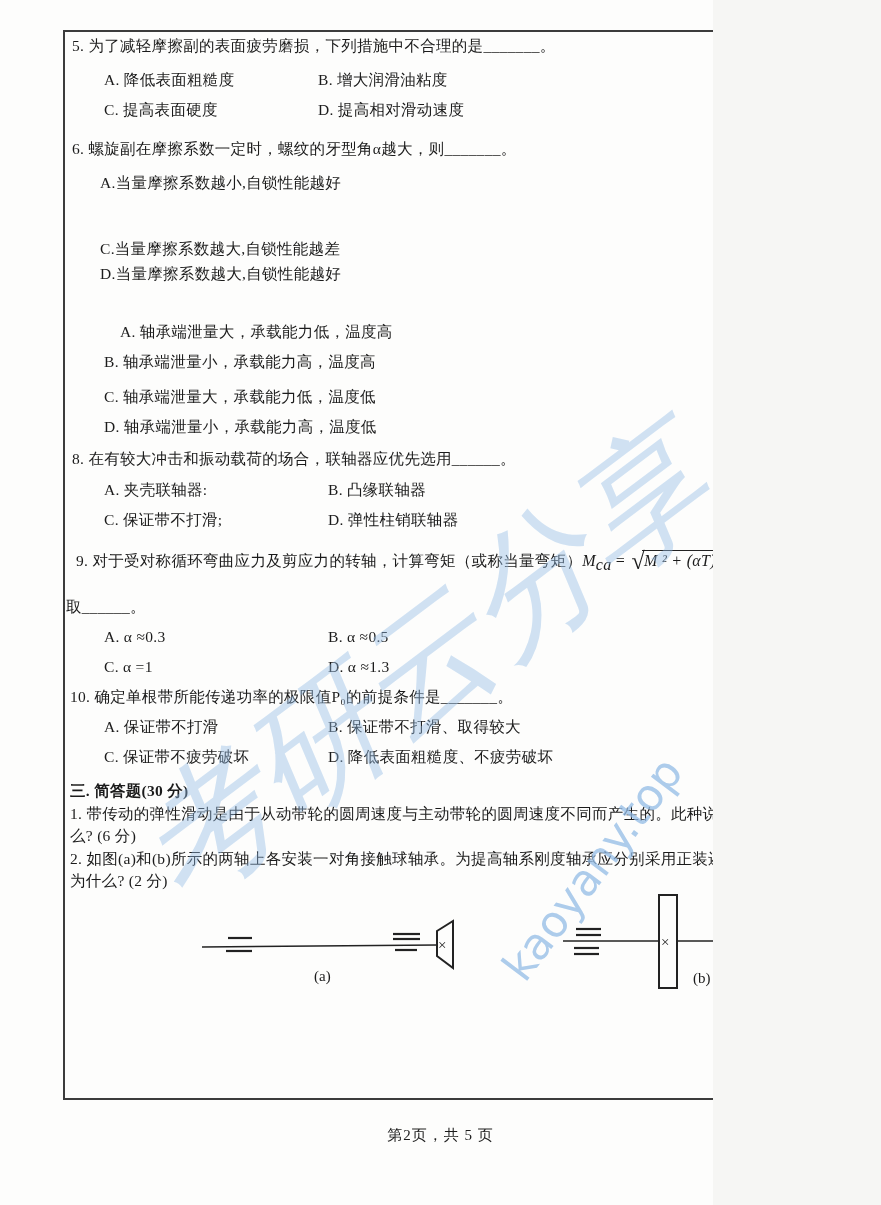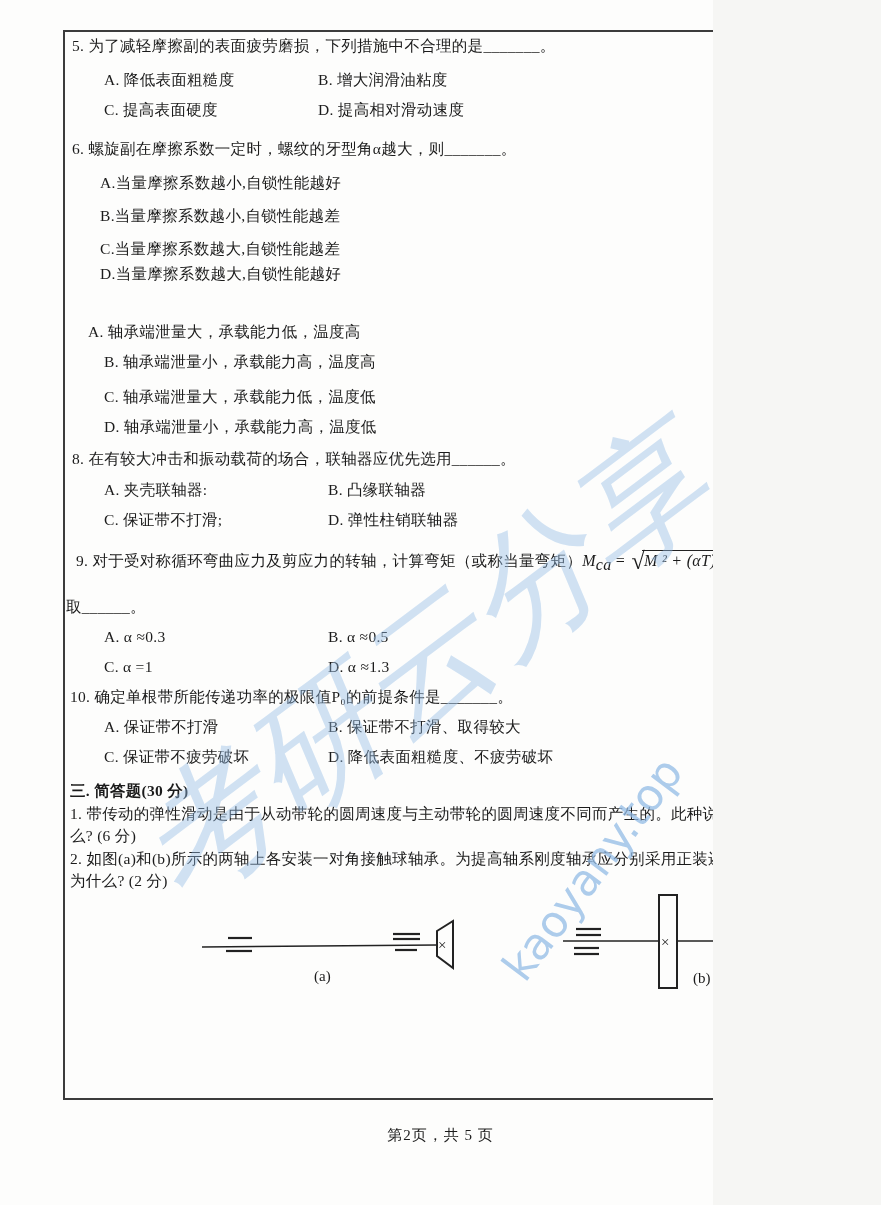--- a/index.html
+++ b/index.html
@@ -63,25 +63,24 @@
   <div class="doc-border"></div>
 
   <div class="line" style="left:72px;top:36px">5. 为了减轻摩擦副的表面疲劳磨损，下列措施中不合理的是_______。</div>
   <div class="line" style="left:104px;top:70px">A. 降低表面粗糙度</div>
   <div class="line" style="left:318px;top:70px">B. 增大润滑油粘度</div>
   <div class="line" style="left:104px;top:100px">C.  提高表面硬度</div>
   <div class="line" style="left:318px;top:100px">D. 提高相对滑动速度</div>
 
   <div class="line" style="left:72px;top:139px">6. 螺旋副在摩擦系数一定时，螺纹的牙型角α越大，则_______。</div>
   <div class="line" style="left:100px;top:173px">A.当量摩擦系数越小,自锁性能越好</div>
-  <div class="line" style="left:100px;top:206px">B.当量摩擦系数越小,自锁性能越差</div>
   <div class="line" style="left:100px;top:239px">C.当量摩擦系数越大,自锁性能越差</div>
   <div class="line" style="left:100px;top:264px">D.当量摩擦系数越大,自锁性能越好</div>
 
-  <div class="line" style="left:88px;top:322px">A. 轴承端泄量大，承载能力低，温度高</div>
+  <div class="line" style="left:120px;top:322px">A. 轴承端泄量大，承载能力低，温度高</div>
   <div class="line" style="left:104px;top:352px">B. 轴承端泄量小，承载能力高，温度高</div>
   <div class="line" style="left:104px;top:417px">D. 轴承端泄量小，承载能力高，温度低</div>
   <div class="line" style="left:104px;top:387px">C. 轴承端泄量大，承载能力低，温度低</div>
 
   <div class="line" style="left:72px;top:449px">8. 在有较大冲击和振动载荷的场合，联轴器应优先选用______。</div>
   <div class="line" style="left:104px;top:480px">A. 夹壳联轴器:</div>
   <div class="line" style="left:328px;top:480px">B. 凸缘联轴器</div>
   <div class="line" style="left:104px;top:510px">C. 保证带不打滑;</div>
   <div class="line" style="left:328px;top:510px">D. 弹性柱销联轴器</div>
 

